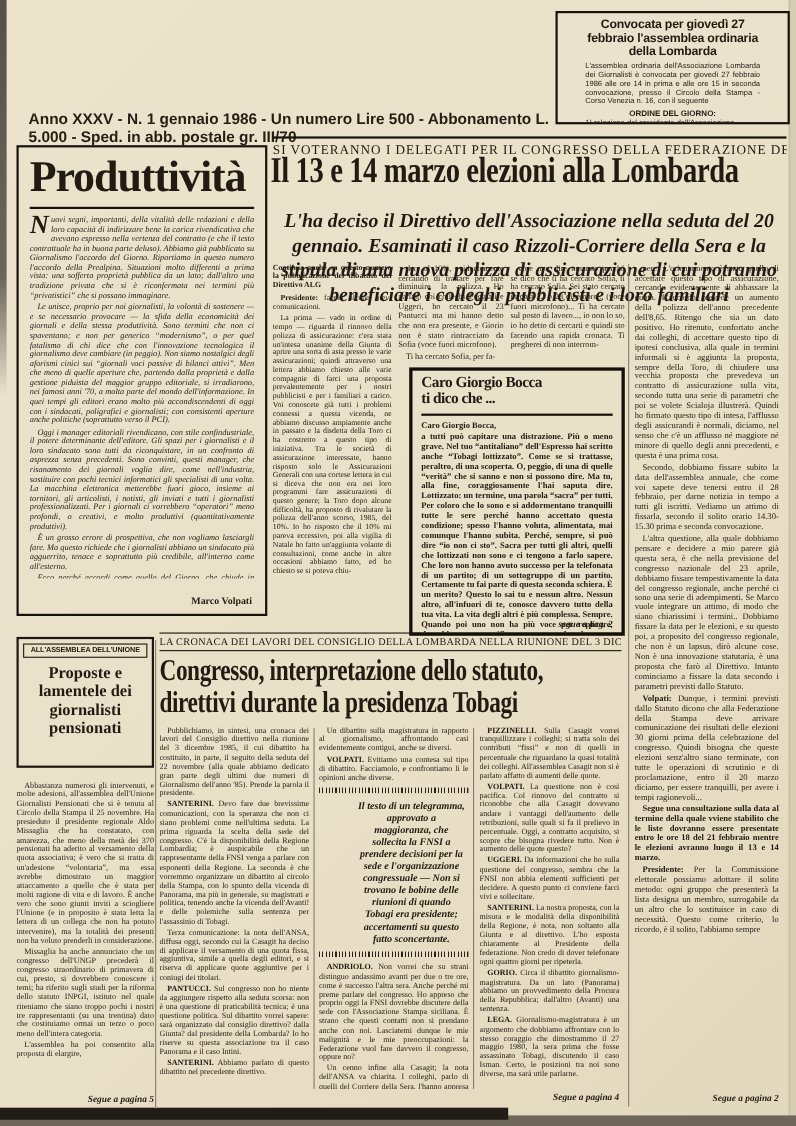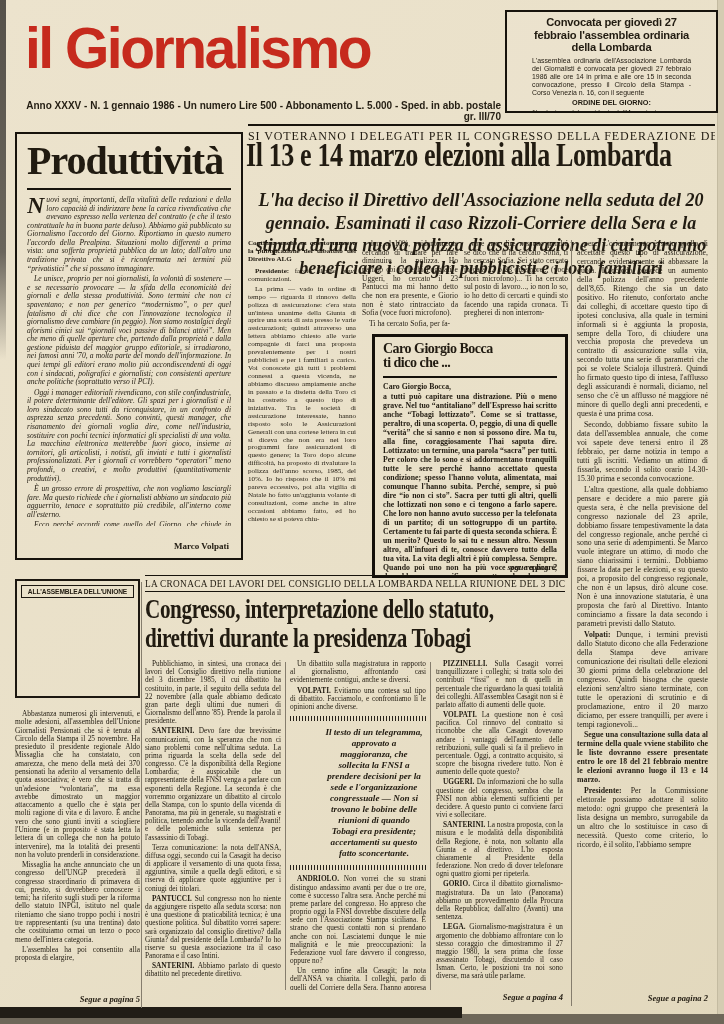--- a/index.html
+++ b/index.html
@@ -10,21 +10,21 @@
   [data-name]{box-sizing:border-box;}
   
   .edge-left{position:absolute;left:0;top:0;width:6px;height:360px;background:linear-gradient(#55514a,#6b665c 70%,rgba(107,102,92,0));}
   .edge-right{position:absolute;left:717px;top:0;width:7px;height:1024px;background:#d5ccb2;border-left:1px solid #c4bba1;}
   .edge-bottom-gray{position:absolute;left:0;top:1014px;width:724px;height:10px;background:#6e6759;}
   .edge-bottom-black{position:absolute;left:0;top:1007px;width:462px;height:11px;background:#211d16;}
   
   .masthead{position:absolute;left:25px;top:20px;width:482px;font-family:"Liberation Sans","DejaVu Sans",sans-serif;
             font-weight:bold;font-size:57px;letter-spacing:-2.5px;color:#c62a1d;white-space:nowrap;line-height:1;}
   .dateline{position:absolute;left:26px;top:100px;width:475px;font-family:"Liberation Sans",sans-serif;
-            font-weight:bold;font-size:10px;letter-spacing:0;color:#241e13;text-align:right;}
+            font-weight:bold;font-size:14px;letter-spacing:0;color:#241e13;}
   .convocation{position:absolute;left:505px;top:10px;width:213px;height:103px;border:2px solid #17130c;
                padding:4px 25px;font-family:"Liberation Sans",sans-serif;overflow:hidden;background:rgba(255,255,255,0.06);}
   .conv-title{font-weight:bold;font-size:11.2px;line-height:1.12;text-align:center;letter-spacing:-0.2px;}
   .conv-intro{font-size:6.9px;line-height:1.16;text-align:justify;margin-top:3px;}
   .conv-agenda{font-weight:bold;font-size:7.3px;text-align:center;margin:1px 0 2px;}
   .conv-items p{margin:0;font-size:6.9px;line-height:1.16;text-indent:-6px;padding-left:6px;text-align:left;}
   
   .editorial{position:absolute;left:15px;top:132px;width:228px;height:428px;border:2px solid #17130c;
              padding:7px 10px 16px;overflow:hidden;}
   .ed-title{font-size:40px;font-weight:bold;letter-spacing:-1px;border-bottom:2px solid #17130c;
@@ -88,21 +88,20 @@
 </head>
 <body>
 
 <div class="page" data-name="newspaper-page">
 
   <div class="edge-left" data-name="scan-edge-left"></div>
   <div class="edge-right" data-name="scan-edge-right"></div>
   <div class="edge-bottom-gray" data-name="scan-edge-bottom"></div>
   <div class="edge-bottom-black" data-name="scan-shadow-bottom"></div>
 
-  <div class="masthead" data-name="masthead-title">il Giornalismo</div>
   <div class="dateline" data-name="dateline">Anno XXXV - N. 1 gennaio 1986 - Un numero Lire 500 - Abbonamento L. 5.000 - Sped. in abb. postale gr. III/70</div>
 
   <div class="convocation" data-name="convocation-notice-box">
     <div class="conv-title" data-name="convocation-title">Convocata per giovedì 27 febbraio l'assemblea ordinaria della Lombarda</div>
     <div class="conv-intro" data-name="convocation-intro">L'assemblea ordinaria dell'Associazione Lombarda dei Giornalisti è convocata per giovedì 27 febbraio 1986 alle ore 14 in prima e alle ore 15 in seconda convocazione, presso il Circolo della Stampa - Corso Venezia n. 16, con il seguente</div>
     <div class="conv-agenda" data-name="convocation-agenda-title">ORDINE DEL GIORNO:</div>
     <div class="conv-items" data-name="convocation-agenda-items">
         <p data-name="paragraph">1) relazione del presidente dell'Associazione Lombarda dei Giornalisti;</p>
         <p data-name="paragraph">2) relazione del presidente della Commissione sindacale;</p>
         <p data-name="paragraph">3) relazione del presidente del Collegio dei sindaci;</p>
@@ -152,20 +151,21 @@
       <span data-name="bocca-title-line-1">Caro Giorgio Bocca</span><br>
       <span data-name="bocca-title-line-2">ti dico che ...</span>
     </div>
     <div class="bocca-sal" data-name="bocca-letter-salutation">Caro Giorgio Bocca,</div>
     <div class="bocca-body" data-name="bocca-letter-body">a tutti può capitare una distrazione. Più o meno grave. Nel tuo “antitaliano” dell'Espresso hai scritto anche “Tobagi lottizzato”. Come se si trattasse, peraltro, di una scoperta. O, peggio, di una di quelle “verità” che si sanno e non si possono dire. Ma tu, alla fine, coraggiosamente l'hai saputa dire. Lottizzato: un termine, una parola “sacra” per tutti. Per coloro che lo sono e si addormentano tranquilli tutte le sere perché hanno accettato questa condizione; spesso l'hanno voluta, alimentata, mai comunque l'hanno subita. Perché, sempre, si può dire “io non ci sto”. Sacra per tutti gli altri, quelli che lottizzati non sono e ci tengono a farlo sapere. Che loro non hanno avuto successo per la telefonata di un partito; di un sottogruppo di un partito. Certamente tu fai parte di questa seconda schiera. È un merito? Questo lo sai tu e nessun altro. Nessun altro, all'infuori di te, conosce davvero tutto della tua vita. La vita degli altri è più complessa. Sempre. Quando poi uno non ha più voce per replicare, dovrebbe essere pacifico non sottoporlo ad accuse, (perché lottizzato è un'accusa per coloro che non hanno mai avuto</div>
     <div class="segue" data-name="bocca-letter-continuation">segue a pag. 2</div>
   </div>
 
   <div class="pens-box" data-name="pensioners-header-box">
     <div class="pens-kicker" data-name="pensioners-kicker">ALL'ASSEMBLEA DELL'UNIONE</div>
+    <div class="pens-title" data-name="pensioners-title">Proposte e lamentele dei giornalisti pensionati</div>
   </div>
   <div class="col pens-col" data-name="pensioners-column">
       <p data-name="paragraph">Abbastanza numerosi gli intervenuti, e molte adesioni, all'assemblea dell'Unione Giornalisti Pensionati che si è tenuta al Circolo della Stampa il 25 novembre. Ha presieduto il presidente regionale Aldo Missaglia che ha constatato, con amarezza, che meno della metà dei 370 pensionati ha aderito al versamento della quota associativa; è vero che si tratta di un'adesione “volontaria”, ma essa avrebbe dimostrato un maggior attaccamento a quello che è stata per molti ragione di vita e di lavoro. È anche vero che sono giunti inviti a sciogliere l'Unione (e in proposito è stata letta la lettera di un collega che non ha potuto intervenire), ma la totalità dei presenti non ha voluto prenderli in considerazione.</p>
       <p data-name="paragraph">Missaglia ha anche annunciato che un congresso dell'UNGP precederà il congresso straordinario di primavera di cui, presto, si dovrebbero conoscere i temi; ha riferito sugli studi per la riforma dello statuto INPGI, istituto nel quale riteniamo che siano troppo pochi i nostri tre rappresentanti (su una trentina) dato che costituiamo ormai un terzo o poco meno dell'intera categoria.</p>
       <p data-name="paragraph">L'assemblea ha poi consentito alla proposta di elargire,</p>
     </div>
   <div class="segue pens-segue" data-name="pensioners-continuation">Segue a pagina 5</div>
 
   <div class="council-kicker" data-name="council-article-kicker">LA CRONACA DEI LAVORI DEL CONSIGLIO DELLA LOMBARDA NELLA RIUNIONE DEL 3 DICEMBRE 1985</div>
   <h2 class="council-headline" data-name="council-article-headline">

